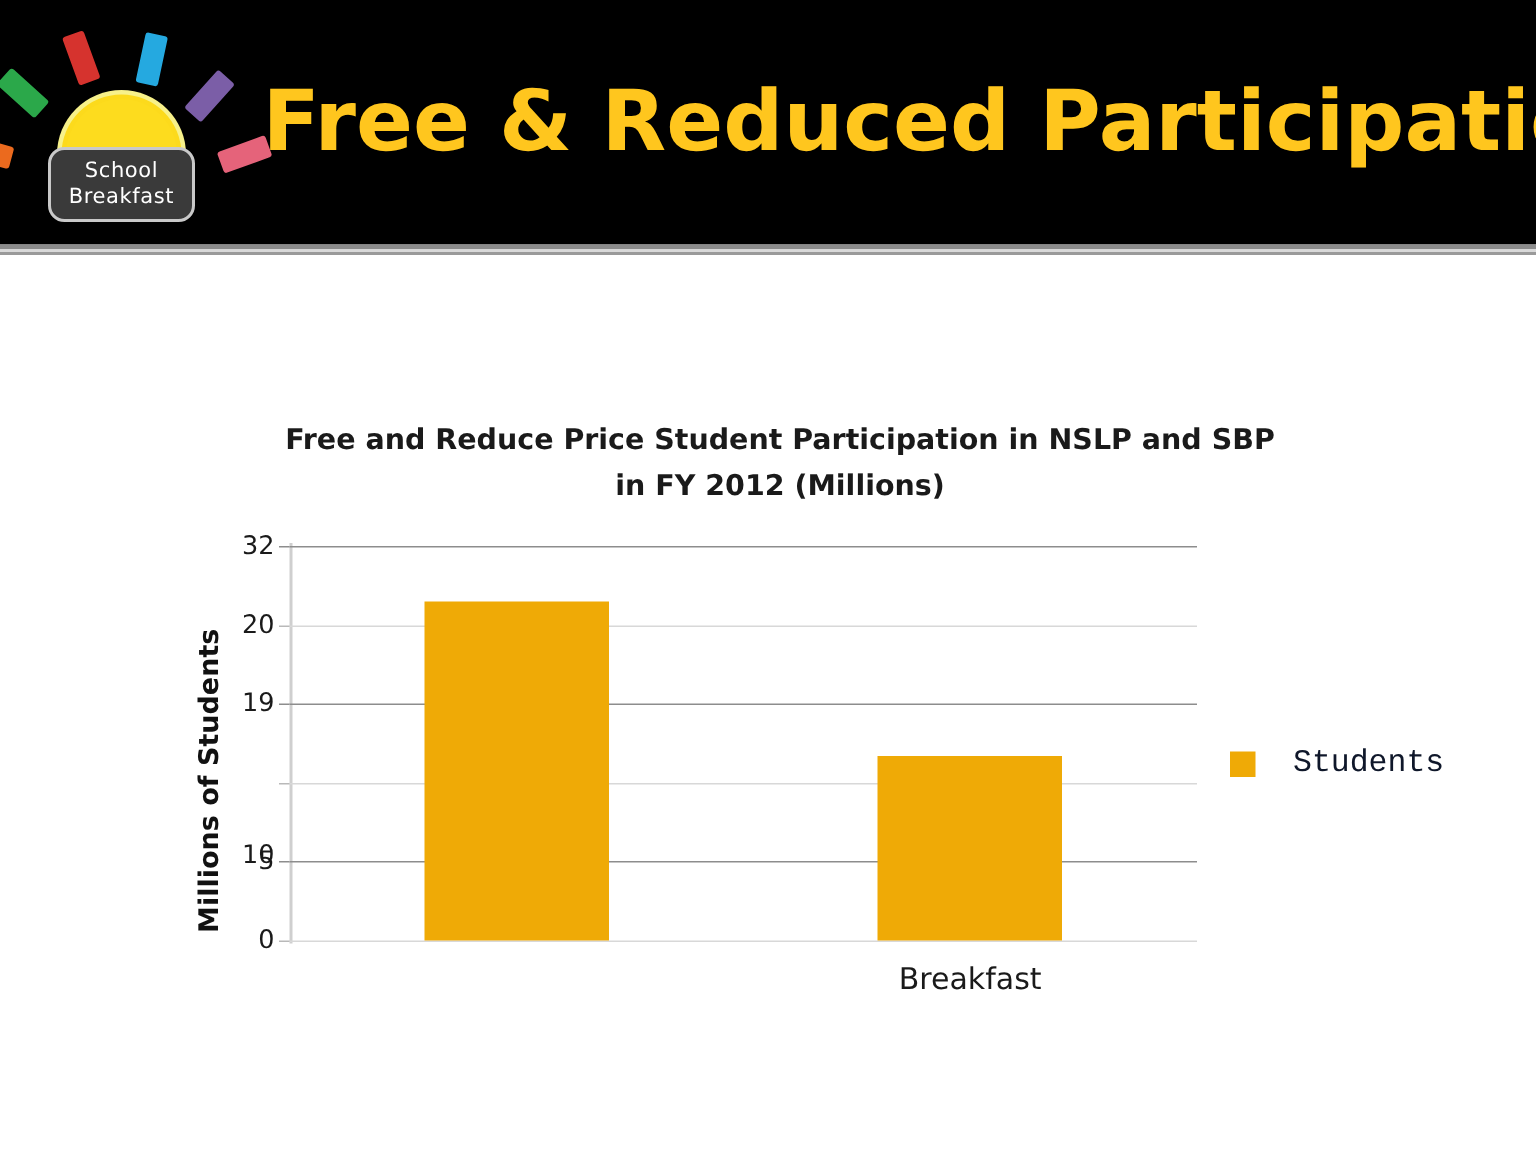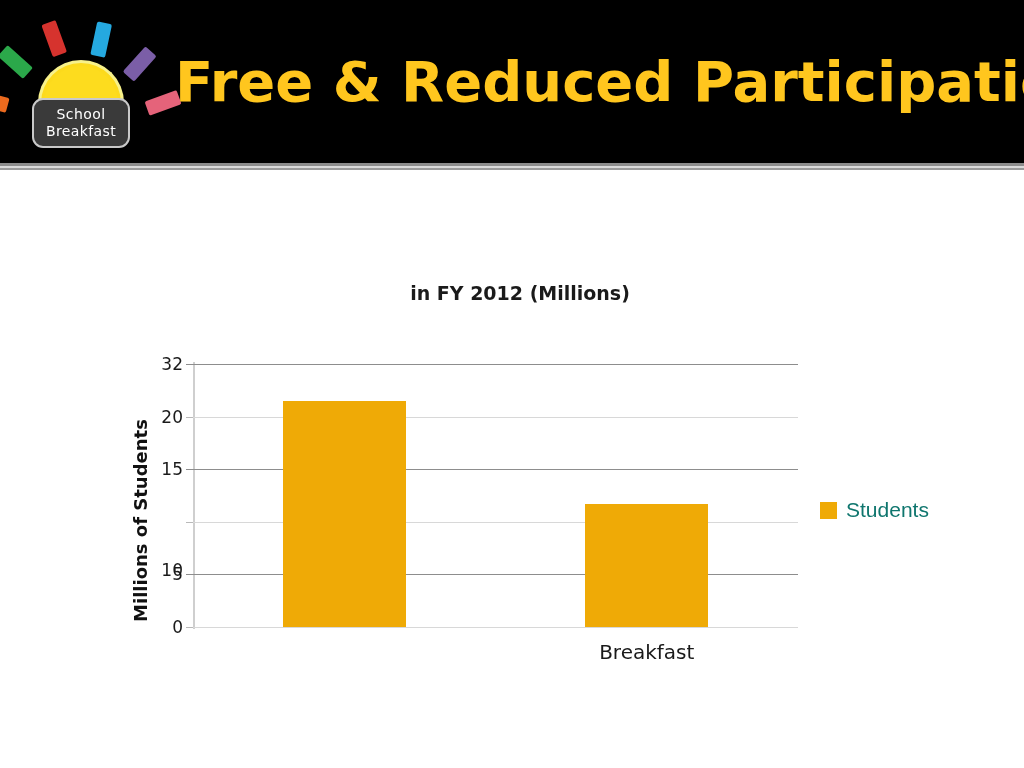--- a/index.html
+++ b/index.html
@@ -192,22 +192,23 @@
     display: flex;
     align-items: center;
   }
   #legend-swatch {
     width: 17px; height: 17px;
     background: #EFAA06;
     margin-right: 9px;
   }
   #legend-label {
     font-size: 21px;
-    color: #0f766e;
-    font-family: Liberation Sans, sans-serif;
+    color: #0f172a;
+    font-family: Liberation Mono, monospace;
+    margin-left: 16px;
   }
 </style>
 </head>
 <body>
 
 <div id="slide-header">
 
   <div id="logo">
     <div class="ray" style="left:6px;  top:52px; background:#EB6A1E; transform:rotate(-75deg);"></div>
     <div class="ray" style="left:24px; top:24px; background:#2BA84A; transform:rotate(-48deg);"></div>
@@ -227,29 +228,30 @@
 
   <div id="slide-title">Free &amp; Reduced Participation</div>
 </div>
 <div id="header-divider-1"></div>
 <div id="header-divider-2"></div>
 <div id="header-divider-3"></div>
 
 <div id="chart-area">
 
   <div id="chart-title">
+    <div>Free and Reduce Price Student Participation in NSLP and SBP</div>
     <div>in FY 2012 (Millions)</div>
   </div>
 
   <div id="y-axis-title">Millions of Students</div>
 
   <div id="y-labels">
       <div class="ylabel" style="top: 0px;">32</div>
       <div class="ylabel" style="top: 52.6px;">20</div>
-      <div class="ylabel" style="top: 105.2px;">15</div>
+      <div class="ylabel" style="top: 105.2px;">19</div>
       <div class="ylabel" style="top: 157.8px; margin-top: 48px;">10</div>
       <div class="ylabel" style="top: 210.4px;">5</div>
       <div class="ylabel" style="top: 263px;">0</div>
     </div>
   <div id="y-axis-line"></div>
 
   <div id="plot">
       <div class="gridline gl-dark" style="top: 0px;"></div>
       <div class="tick gl-dark" style="background: rgb(141, 141, 141); top: 0px;"></div>
       <div class="gridline gl-light" style="top: 52.6px;"></div>

